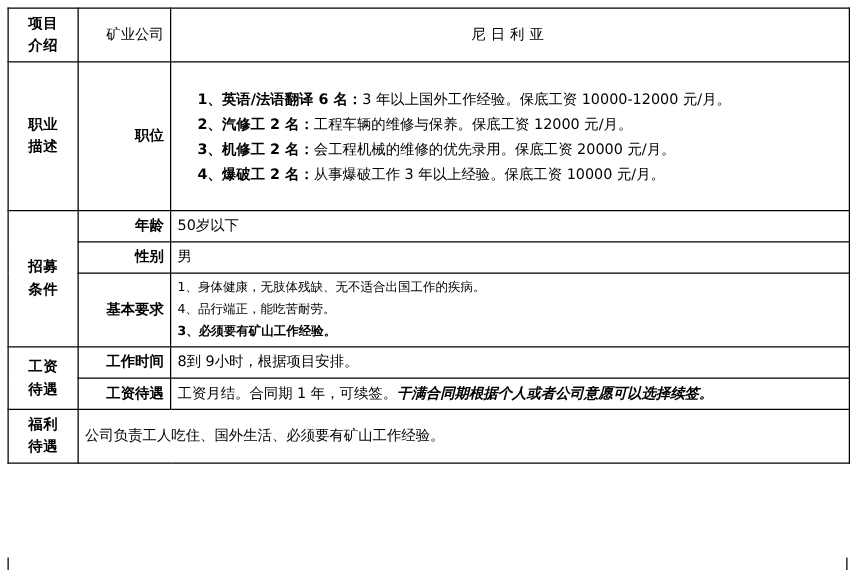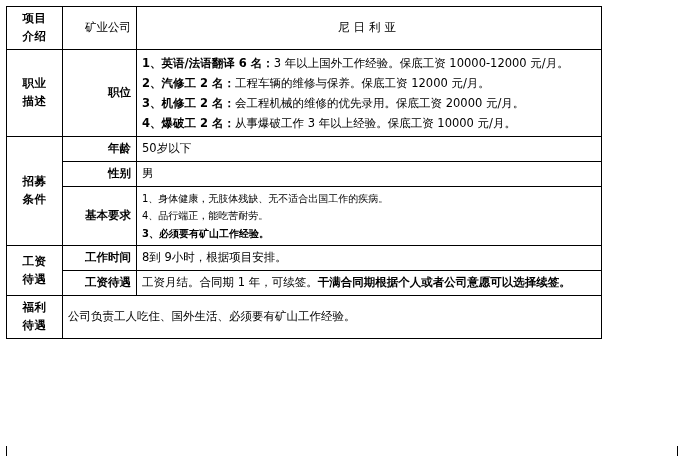--- a/index.html
+++ b/index.html
@@ -16,21 +16,21 @@
   }
   .sheet {
     position: relative;
     width: 684px;
     height: 458px;
     box-sizing: border-box;
     padding: 6px 4px 0 6px;
   }
   table.doc {
     border-collapse: collapse;
-    width: 596px;
+    width: 674px;
     table-layout: fixed;
   }
   table.doc td {
     border: 1px solid #000000;
     vertical-align: middle;
     padding: 3px 5px;
     font-size: 11.5px;
     line-height: 1.55;
   }
   .c1 { width: 56px; }
@@ -61,42 +61,42 @@
     padding: 12px 0;
     font-family: "DejaVu Serif", "Liberation Serif", serif;
   }
   .company-cell {
     text-align: right;
     font-size: 11.5px;
     line-height: 1.6;
     vertical-align: middle;
   }
   ol.jobs {
-    margin: 0;
+    margin: 16px;
     padding: 0;
     list-style: none;
   }
   ol.jobs li {
     font-size: 11.5px;
     line-height: 1.75;
     white-space: nowrap;
   }
   ol.jobs li .num { font-weight: bold; }
   ol.jobs li .post { font-weight: bold; }
   ul.reqs {
     margin: 0;
     padding: 0;
     list-style: none;
   }
   ul.reqs li {
     font-size: 10px;
     line-height: 1.75;
   }
   ul.reqs li.em { font-weight: bold; }
-  .wage-line .em { font-weight: bold; }
+  .wage-line .em { font-weight: bold; font-style: italic; }
   .tall-pad { padding-top: 7px; padding-bottom: 7px; }
   .bottom-strip {
     position: absolute;
     left: 6px;
     top: 446px;
     width: 672px;
     height: 10px;
     overflow: hidden;
     border-left: 1px solid #000;
     border-right: 1px solid #000;

